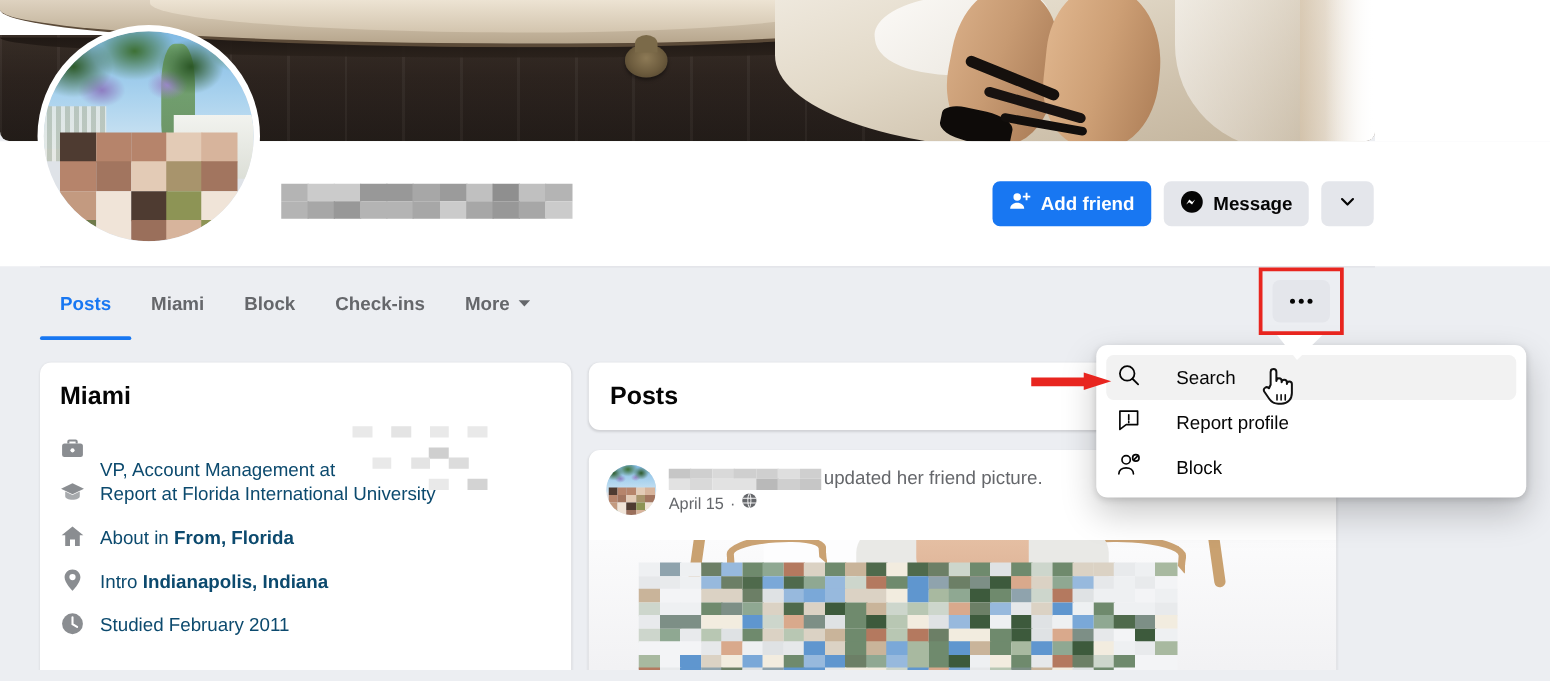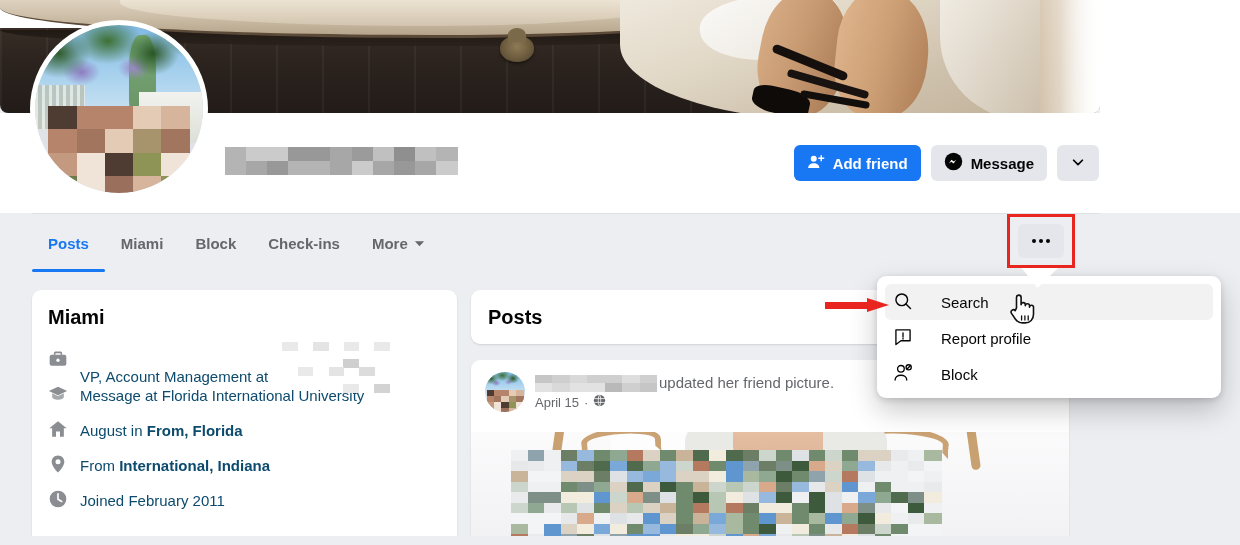--- a/index.html
+++ b/index.html
@@ -418,56 +418,56 @@
     </div>
 
     <div class="intro-row">
       <span class="ico">
         <svg width="20" height="20" viewBox="0 0 24 24" fill="#8a8d91">
           <path d="M12 3.2L23 8.4l-11 5.2-11-5.2z"></path>
           <path d="M5 11v4.6c0 1.9 3.2 3.4 7 3.4s7-1.5 7-3.4V11l-7 3.3z" opacity=".75"></path>
         </svg>
       </span>
       <span class="txt">
-        <span>Message at </span><span>Florida International University</span>
+        <span>Report at </span><span>Florida International University</span>
       </span>
     </div>
 
     <div class="intro-row">
       <span class="ico">
         <svg width="20" height="20" viewBox="0 0 24 24" fill="#8a8d91">
           <path d="M12 2.6L22.4 11H19v10.4h-4.6V15H9.6v6.4H5V11H1.6z"></path>
         </svg>
       </span>
       <span class="txt">
-        <span>August in </span><b>From, Florida</b>
+        <span>About in </span><b>From, Florida</b>
       </span>
     </div>
 
     <div class="intro-row">
       <span class="ico">
         <svg width="20" height="20" viewBox="0 0 24 24" fill="#8a8d91">
           <path d="M12 1.8c-4.2 0-7.6 3.3-7.6 7.5 0 5.6 7.6 13 7.6 13s7.6-7.4 7.6-13c0-4.2-3.4-7.5-7.6-7.5z"></path>
           <circle cx="12" cy="9.2" r="3" fill="#ffffff"></circle>
         </svg>
       </span>
       <span class="txt">
-        <span>From </span><b>International, Indiana</b>
+        <span>Intro </span><b>Indianapolis, Indiana</b>
       </span>
     </div>
 
     <div class="intro-row">
       <span class="ico">
         <svg width="20" height="20" viewBox="0 0 24 24">
           <circle cx="12" cy="12" r="10" fill="#8a8d91"></circle>
           <path d="M12 5.8v6.6l4.4 2.6" stroke="#ffffff" stroke-width="2" fill="none" stroke-linecap="round"></path>
         </svg>
       </span>
       <span class="txt">
-        <span>Joined </span><span>February 2011</span>
+        <span>Studied </span><span>February 2011</span>
       </span>
     </div>
   </div>
 
   <div class="posts-card">
     <div class="posts-title">Posts</div>
   </div>
 
   <div class="post-card">
     <div class="post-head">

